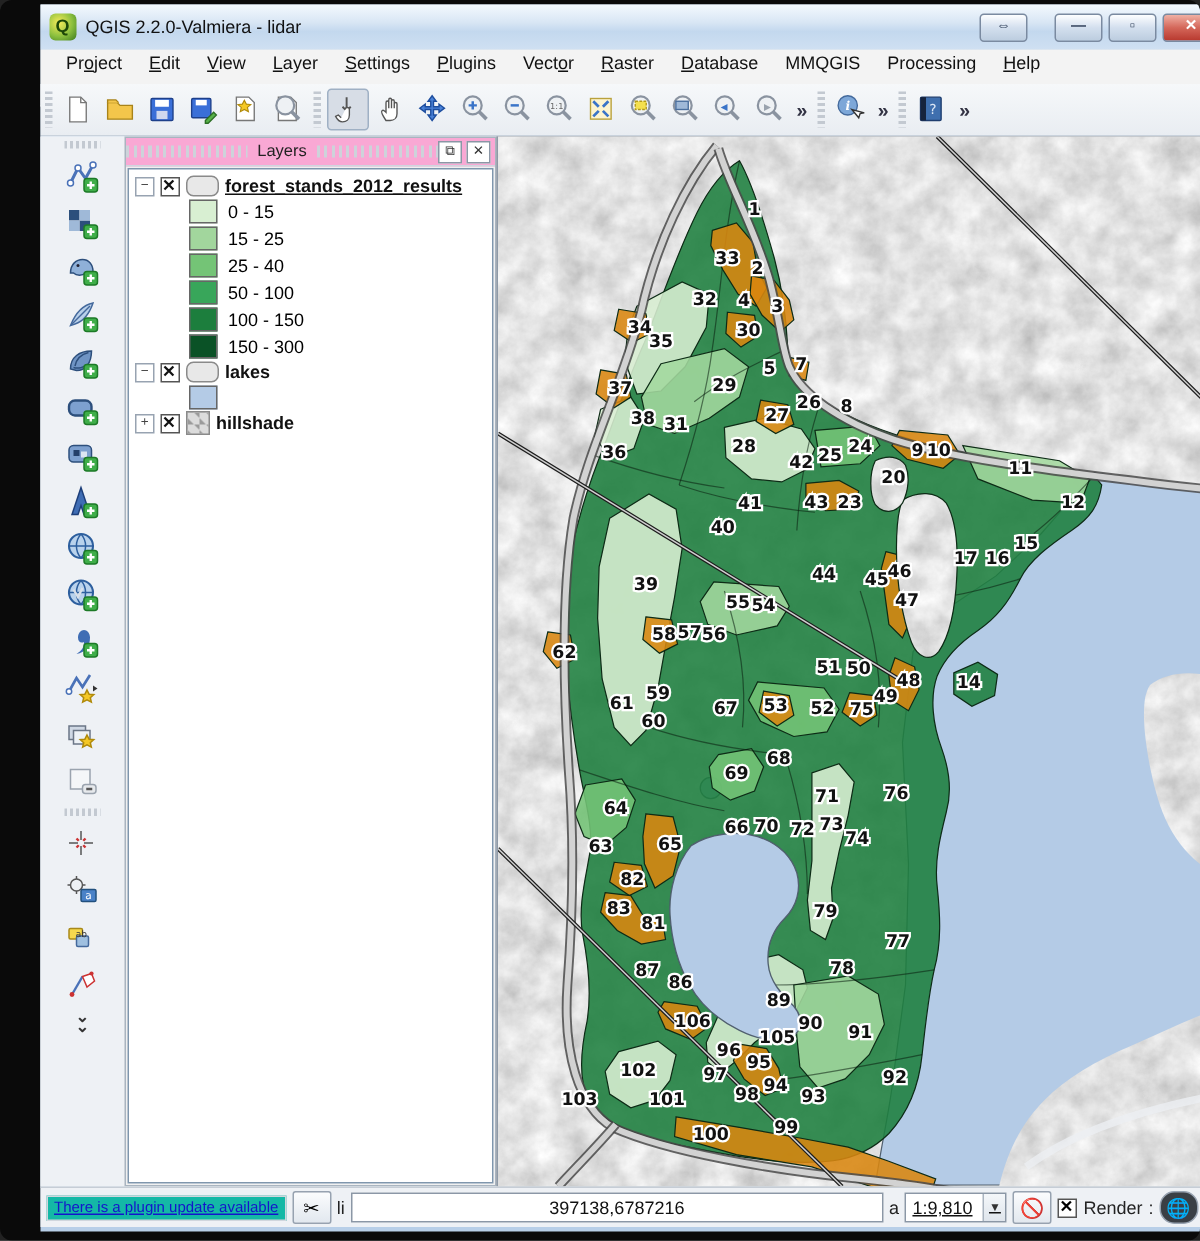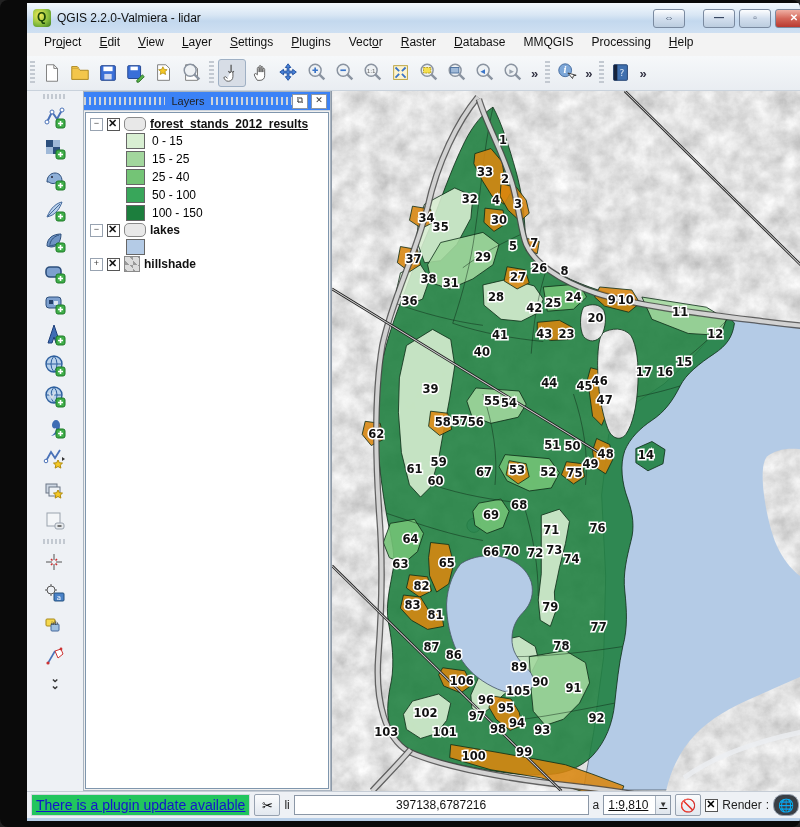--- a/index.html
+++ b/index.html
@@ -33,21 +33,21 @@
   .overflow{font-size:13px;font-weight:bold;color:#334;padding:0 4px;}
   
   .main{position:absolute;left:0;top:88px;width:794px;height:700px;background:#eef1f5;display:flex;}
   .left-tools{width:56px;height:100%;display:flex;flex-direction:column;align-items:center;overflow:hidden;background:#eef1f5;}
   .vgrip{height:5px;width:24px;margin:3px 0;background:repeating-linear-gradient(90deg,#c3c9d1 0 2px,transparent 2px 4px);}
   .ltool{width:30px;height:31px;display:flex;align-items:center;justify-content:center;}
   .ltool svg{width:24px;height:24px;}
   .chev{font-size:11px;color:#333;font-weight:bold;line-height:7px;text-align:center;margin-top:4px;}
   
   .panel{width:248px;height:100%;background:#f0f0f0;border:1px solid #a9b4c0;box-sizing:border-box;display:flex;flex-direction:column;}
-  .panel-head{height:18px;display:flex;align-items:center;background:#3b82f6;
+  .panel-head{height:18px;display:flex;align-items:center;background:#f9a8d4;
     border-bottom:1px solid #cfd6de;}
   .panel-title{flex:0 0 auto;font-size:11px;color:#222;padding:0 6px;}
   .head-tex{flex:1;height:8px;background:repeating-linear-gradient(90deg,#cdd3da 0 2px,transparent 2px 5px);}
   .ph-btn{width:14px;height:13px;border:1px solid #8b97a6;background:#fff;font-size:9px;line-height:11px;text-align:center;margin-right:3px;color:#333;}
   .tree{flex:1;background:#fff;border:1px solid #7f96ad;margin:1px;overflow:hidden;padding-top:3px;}
   .trow{display:flex;align-items:center;height:16px;font-size:12px;color:#111;}
   .t-exp{width:11px;height:11px;border:1px solid #98a3b1;background:#fff;font-size:9px;line-height:9px;text-align:center;color:#444;margin-left:4px;flex:0 0 auto;}
   .t-chk{width:11px;height:11px;border:1px solid #555;background:#fff;margin:0 4px;flex:0 0 auto;position:relative;}
   .t-chk:after{content:"✕";position:absolute;left:0px;top:-2px;font-size:11px;font-weight:bold;color:#111;}
   .t-geom{width:20px;height:12px;border:1px solid #8a8a8a;border-radius:5px;background:#e8e8e8;margin-right:4px;flex:0 0 auto;}
@@ -56,21 +56,21 @@
   .t-name{font-weight:bold;}
   .t-name.sel{text-decoration:underline;}
   .crow{display:flex;align-items:center;height:18px;font-size:12px;padding-left:40px;}
   .swatch{width:17px;height:14px;border:1px solid #666;margin-right:7px;flex:0 0 auto;}
   
   .map{flex:1;height:100%;position:relative;background:#9f9f9f;border-left:1px solid #8e9aa8;}
   .map svg{display:block;width:100%;height:100%;}
   
   .status{position:absolute;left:0;top:788px;width:794px;height:27px;background:#eef1f5;
     border-top:1px solid #c6cdd6;display:flex;align-items:center;padding:0 4px;box-sizing:border-box;gap:4px;}
-  .plugin-link{font-size:14px;color:#1414cc;text-decoration:underline;white-space:nowrap;border:1px solid #d0d6dd;padding:2px 4px;background:#22c55e;}
+  .plugin-link{font-size:10px;color:#1414cc;text-decoration:underline;white-space:nowrap;border:1px solid #d0d6dd;padding:2px 4px;background:#14b8a6;}
   .sb-btn{width:24px;height:20px;border:1px solid #97a2b0;border-radius:2px;background:linear-gradient(#fbfcfd,#e2e8ef);
     display:flex;align-items:center;justify-content:center;font-size:13px;}
   .sb-lbl{font-size:12px;color:#222;}
   .coord-box{flex:1;height:18px;border:1px solid #8b97a6;background:#fff;font-size:12px;color:#111;
     text-align:center;line-height:18px;}
   .scale-combo{width:66px;height:18px;border:1px solid #8b97a6;background:#fff;font-size:12px;color:#111;
     display:flex;align-items:center;text-decoration:underline;}
   .scale-combo .val{flex:1;padding-left:4px;}
   .scale-combo .arr{width:14px;height:100%;background:linear-gradient(#f4f7fa,#dfe5ec);border-left:1px solid #aab4c0;
     font-size:8px;line-height:18px;text-align:center;color:#333;}
@@ -421,20 +421,24 @@
               <div class="swatch" style="background:#74c476"></div>
               <div>25 - 40</div>
             </div>
             <div class="crow">
               <div class="swatch" style="background:#38a65a"></div>
               <div>50 - 100</div>
             </div>
             <div class="crow">
               <div class="swatch" style="background:#1c7e3d"></div>
               <div>100 - 150</div>
+            </div>
+            <div class="crow">
+              <div class="swatch" style="background:#0a5226"></div>
+              <div>150 - 300</div>
             </div>
             <div class="trow">
               <div class="t-exp">−</div>
               <div class="t-chk"></div>
               <div class="t-geom"></div>
               <div class="t-name">lakes</div>
             </div>
             <div class="crow">
               <div class="swatch" style="background:#b4cbe6"></div>
               <div></div>

